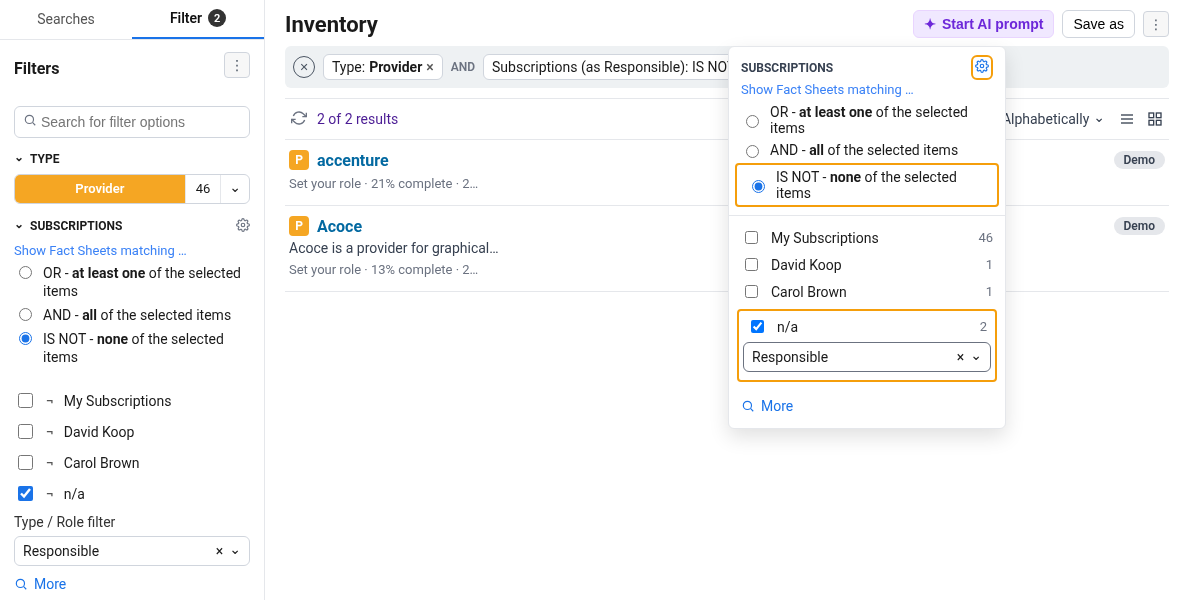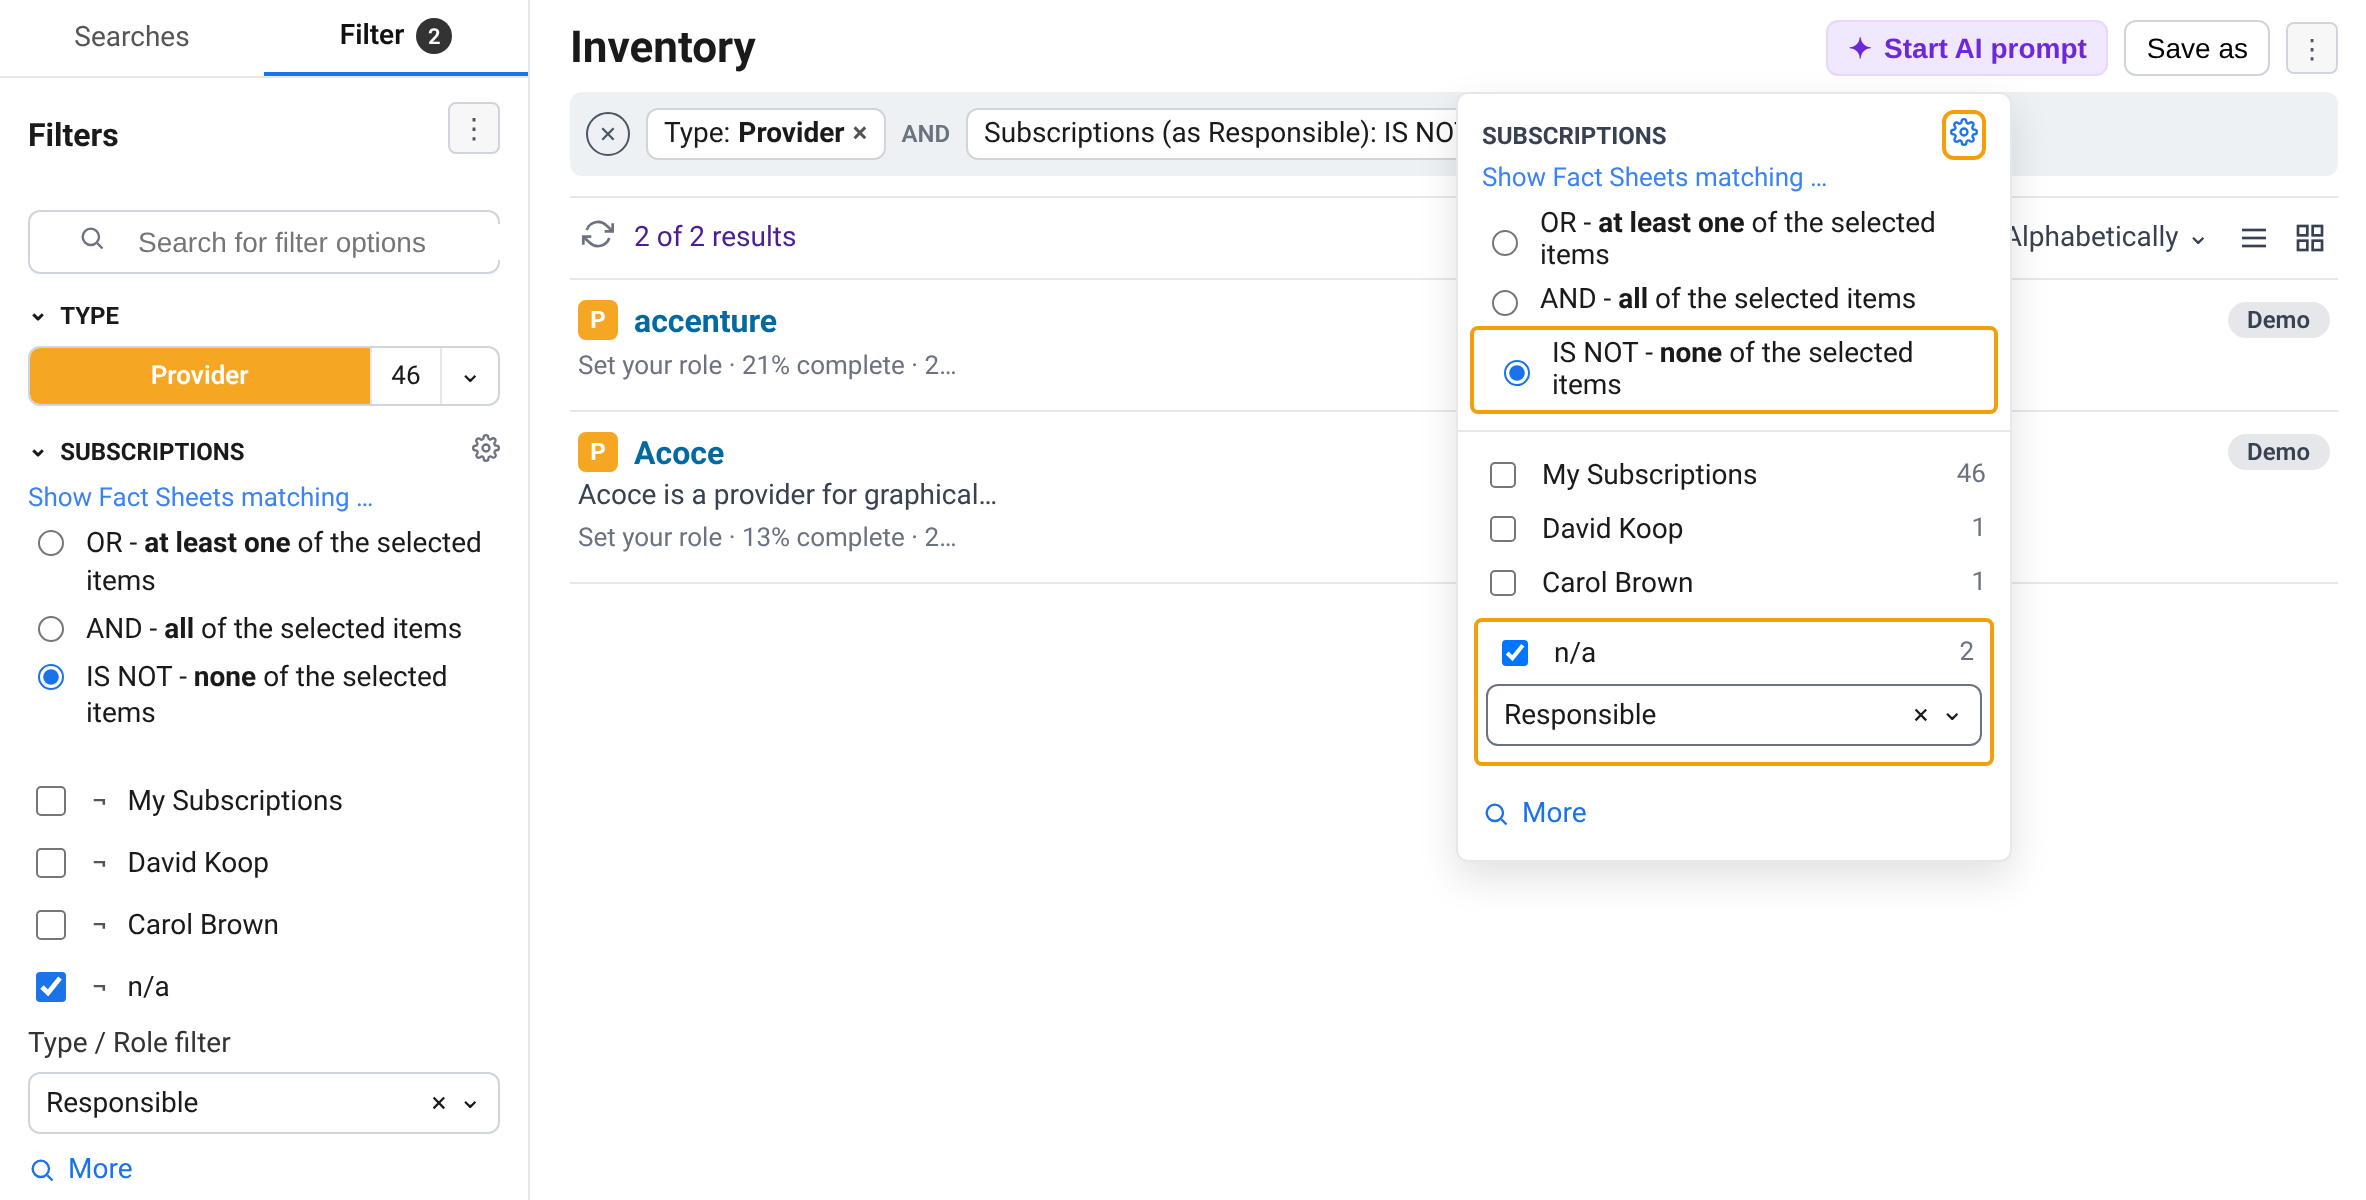--- a/index.html
+++ b/index.html
@@ -7,21 +7,21 @@
   .app { display: flex; width: 1183px; height: 600px; }
   .sidebar { width: 265px; border-right: 1px solid #e5e7eb; display: flex; flex-direction: column; }
   .tabs { display: flex; border-bottom: 1px solid #e5e7eb; height: 40px; }
   .tab { flex: 1; display: flex; align-items: center; justify-content: center; gap: 6px; cursor: pointer; color: #555; }
   .tab.active { color: #111; border-bottom: 2px solid #1a73e8; font-weight: 600; }
   .badge { background: #333; color: #fff; border-radius: 50%; width: 18px; height: 18px; font-size: 11px; display: inline-flex; align-items: center; justify-content: center; }
   .sidepanel { padding: 12px 14px; overflow-y: auto; }
   .filters-header { display: flex; justify-content: space-between; align-items: flex-end; margin-bottom: 28px; }
   .filters-header h3 { margin: 0; font-size: 16px; font-weight: 700; }
   .icon-btn { width: 26px; height: 26px; border: 1px solid #d0d5dd; border-radius: 4px; background: #f7f7f7; display: inline-flex; align-items: center; justify-content: center; cursor: pointer; color:#4b5563;}
-  .search-box { display: flex; align-items: center; border: 1px solid #d0d5dd; border-radius: 6px; padding: 6px 24px; gap: 14px; margin-bottom: 14px; }
+  .search-box { display: flex; align-items: center; border: 1px solid #d0d5dd; border-radius: 6px; padding: 6px 8px; gap: 2px; margin-bottom: 14px; }
   .search-box input { border: none; outline: none; flex: 1; font-size: 14px; }
   .section-title { display: flex; align-items: center; gap: 6px; font-size: 12px; font-weight: 700; text-transform: uppercase; margin: 8px 0; cursor: pointer; }
   .section-title .spacer { flex: 1; }
   .pill { display: flex; border: 1px solid #d0d5dd; border-radius: 6px; overflow: hidden; height: 30px; align-items: stretch; margin-bottom: 14px; }
   .pill .pill-left { flex:1; background: #f5a623; color:#fff; display:flex; align-items:center; justify-content:center; font-weight:600; font-size:13px;}
   .pill .pill-count { padding: 0 10px; display:flex; align-items:center; font-size:13px; border-left:1px solid #e5e7eb;}
   .pill .pill-caret { padding: 0 8px; display:flex; align-items:center; border-left:1px solid #e5e7eb;}
   .hint { color:#3b82f6; font-size:13px; margin: 4px 0 6px; }
   .radio-row { display:flex; align-items:flex-start; gap:8px; margin:6px 0; font-size:14px; }
   .radio-row input { margin-top:2px; accent-color:#1a73e8; }

